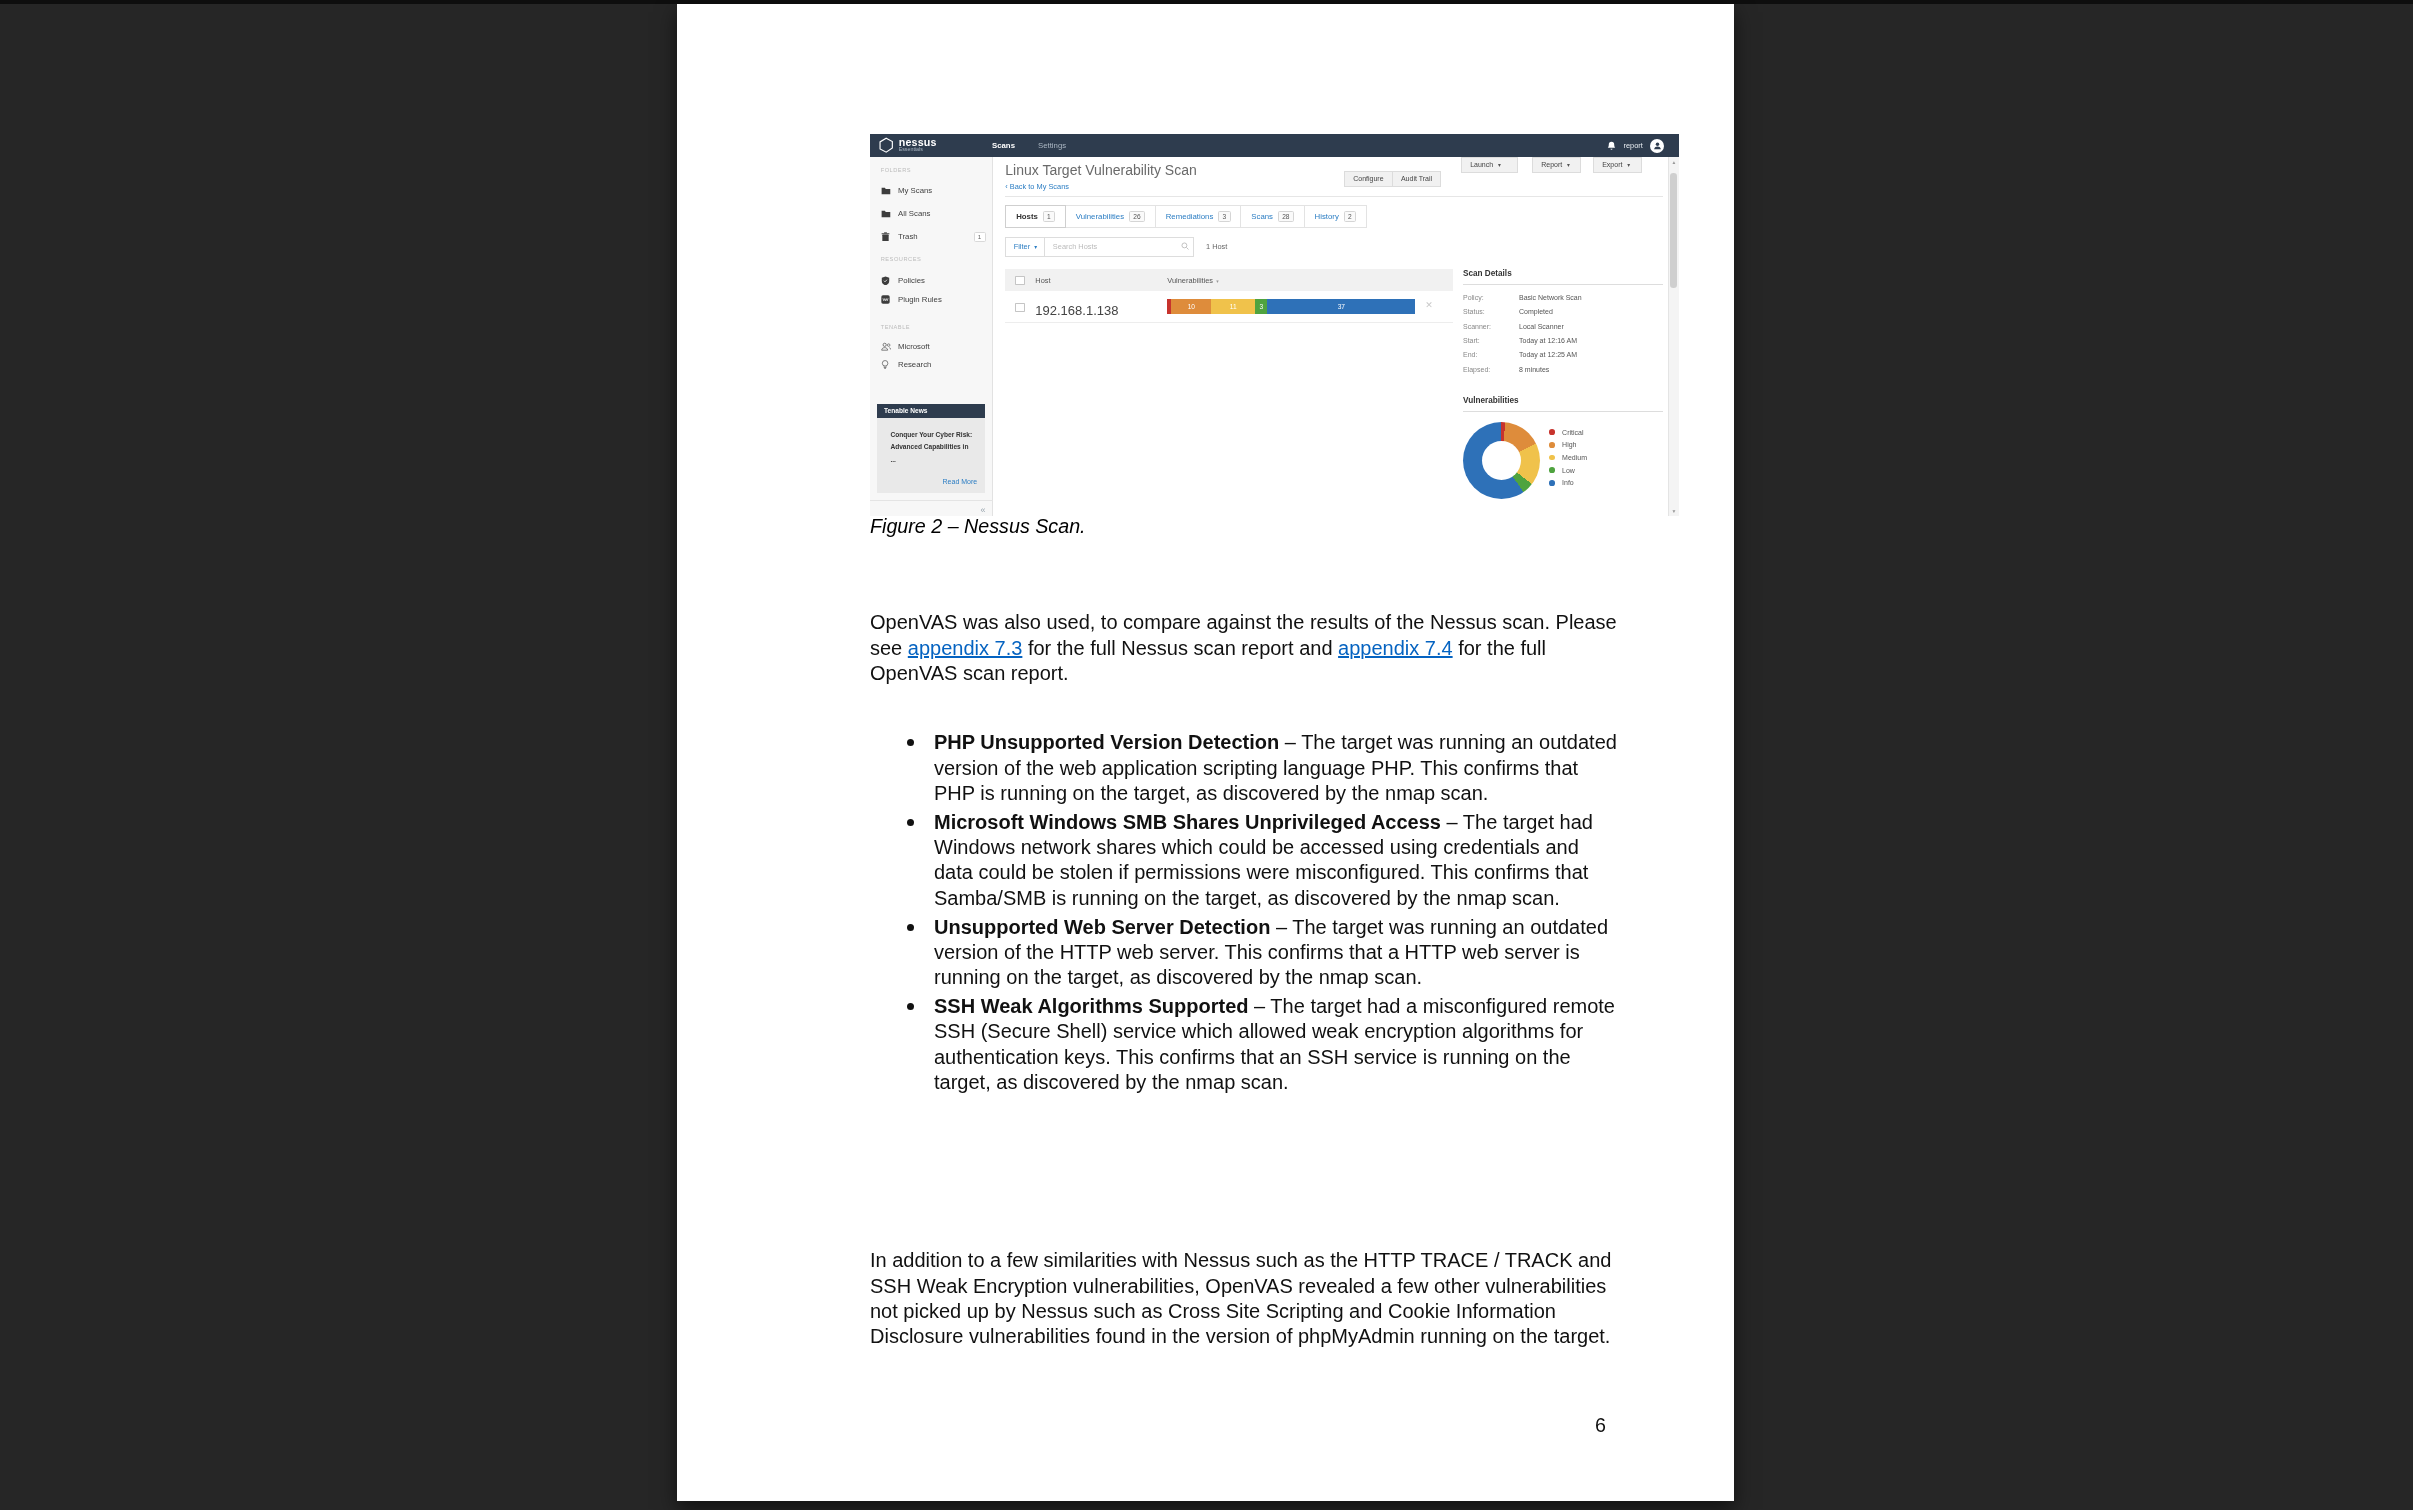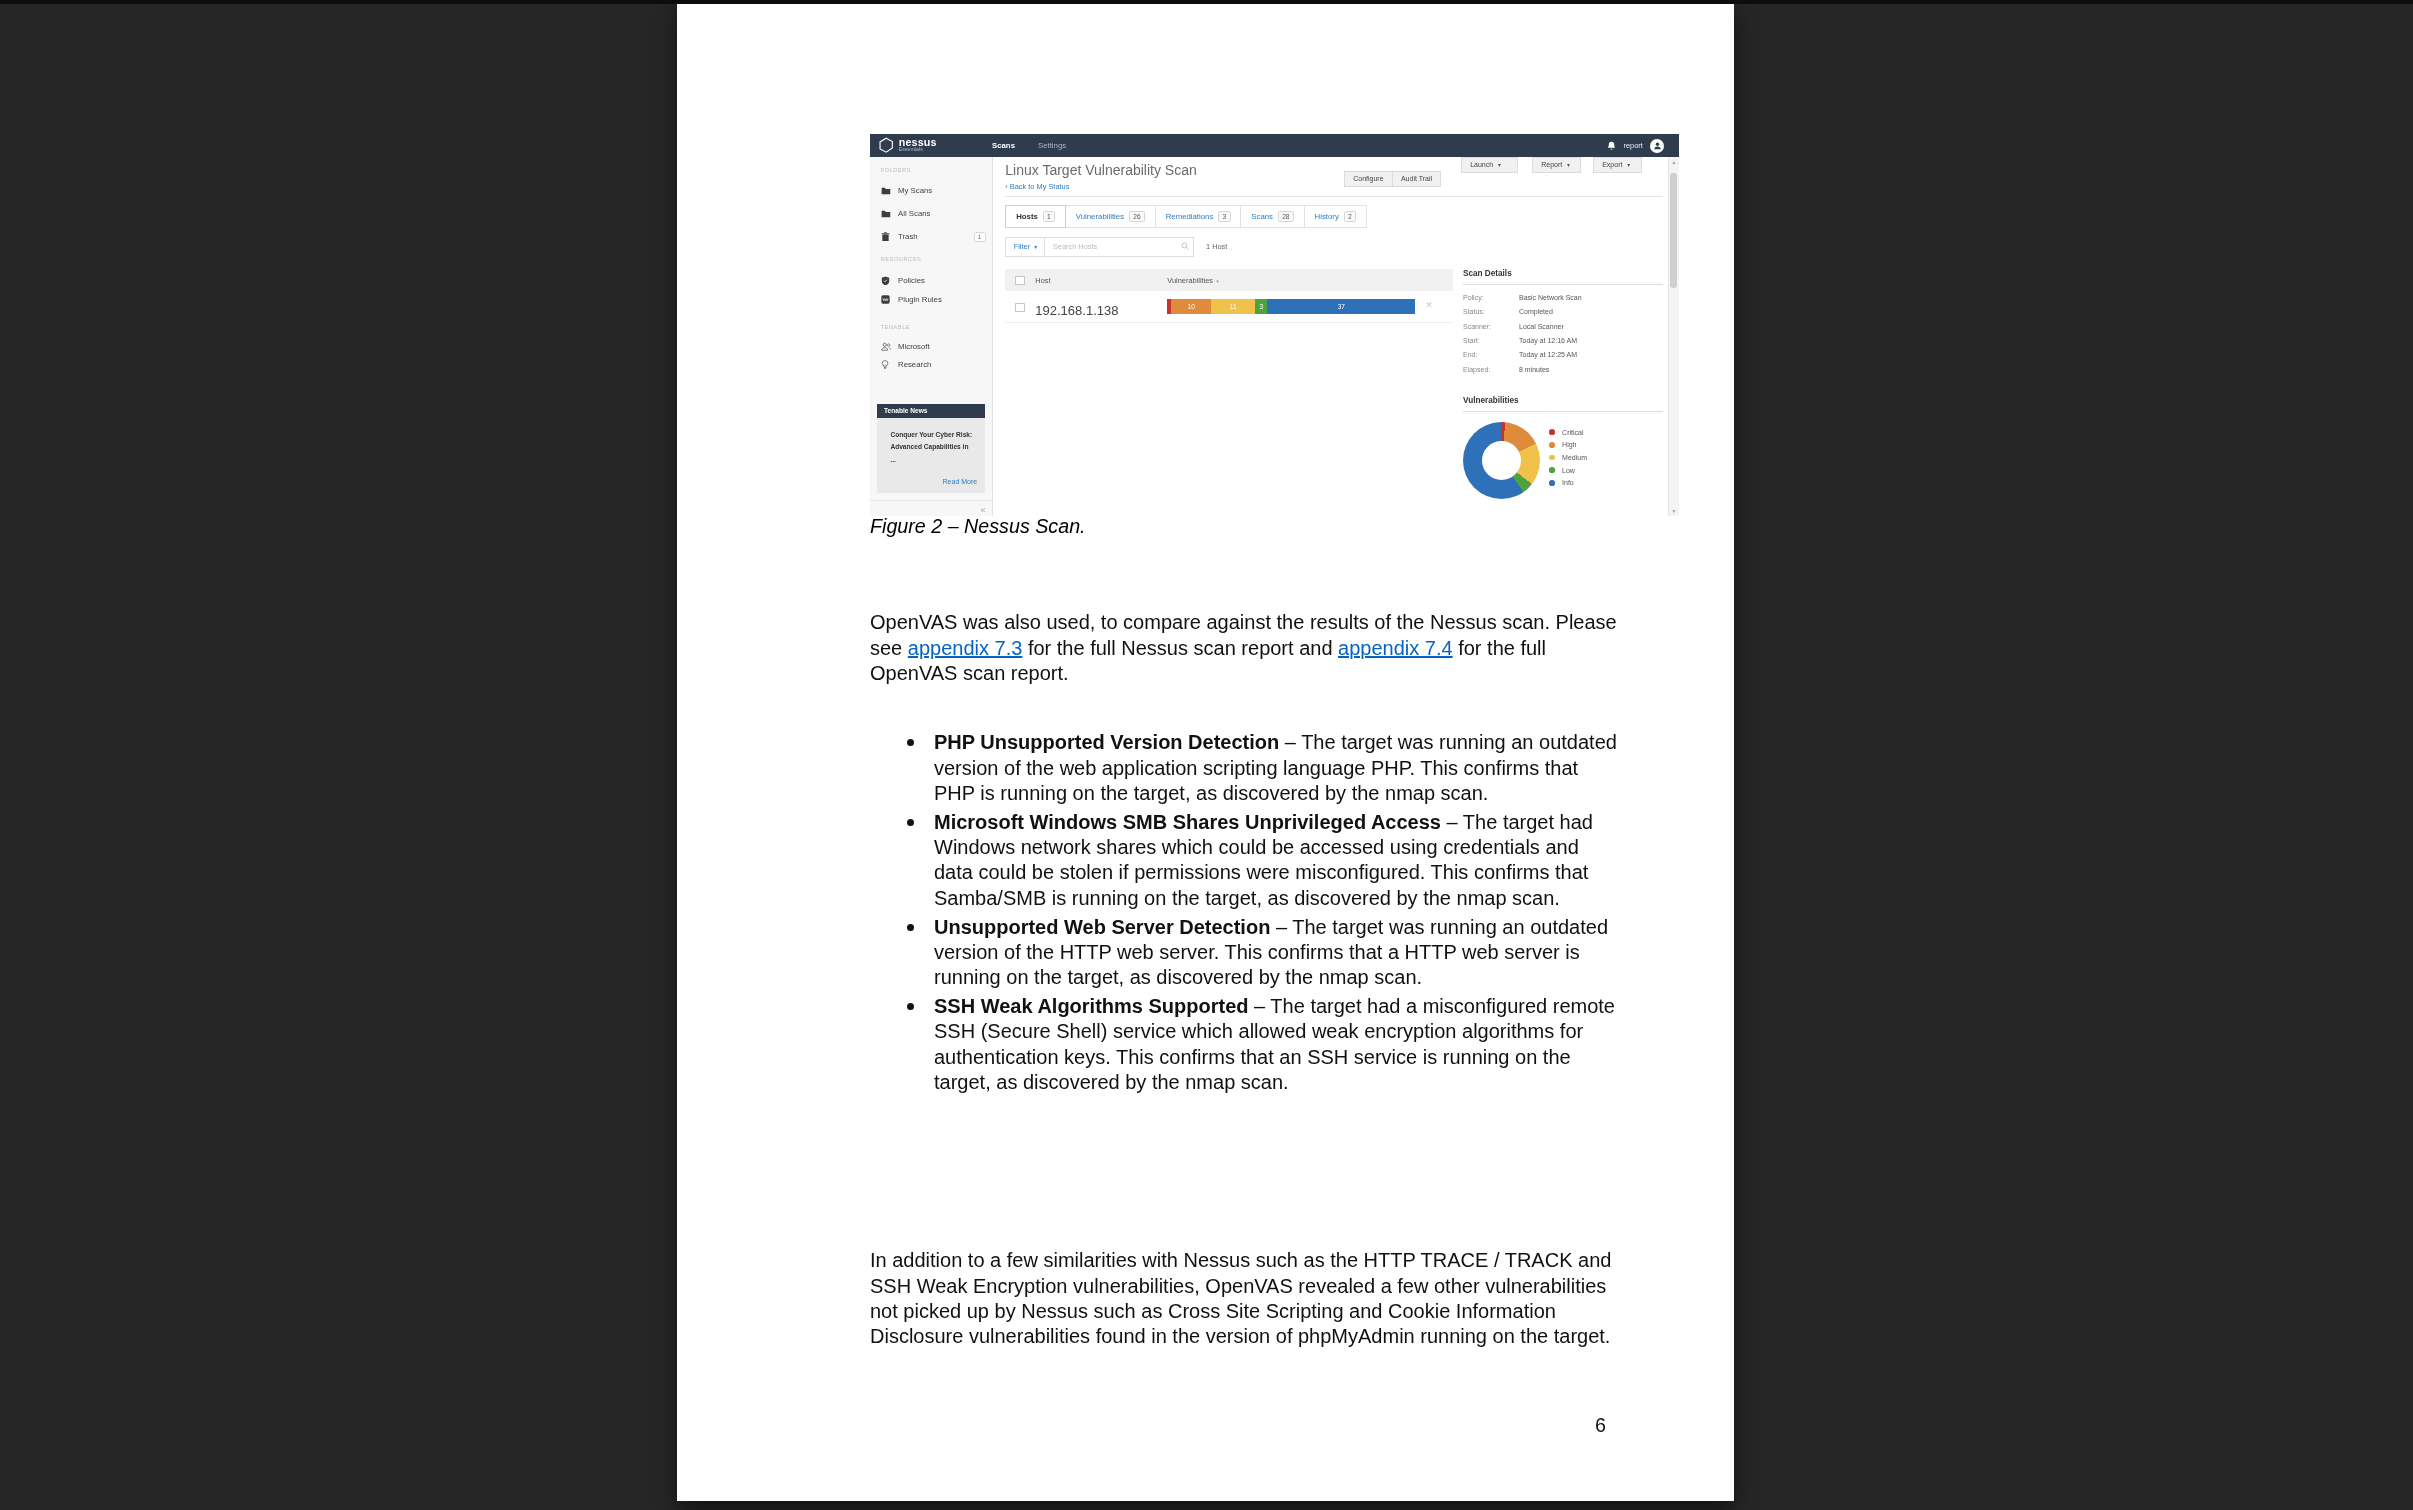--- a/index.html
+++ b/index.html
@@ -237,21 +237,21 @@
           <div id="news-text">Conquer Your Cyber Risk: Advanced Capabilities in ...</div>
           <span id="news-more">Read More</span>
         </div>
       </div>
       <div id="side-divider"></div>
       <div id="side-collapse">«</div>
     </div>
 
     <div id="nmain">
       <div id="scan-title">Linux Target Vulnerability Scan</div>
-      <div id="back-link">‹ Back to My Status</div>
+      <div id="back-link">‹ Back to My Scans</div>
 
       <div class="hbtns" id="grp-cfg">
         <div class="nbtn">Configure</div>
         <div class="nbtn">Audit Trail</div>
       </div>
       <div class="nbtn" id="btn-launch"><span>Launch</span><span class="car">▾</span></div>
       <div class="nbtn" id="btn-report"><span>Report</span><span class="car">▾</span></div>
       <div class="nbtn" id="btn-export"><span>Export</span><span class="car">▾</span></div>
 
       <div id="hdr-divider"></div>

